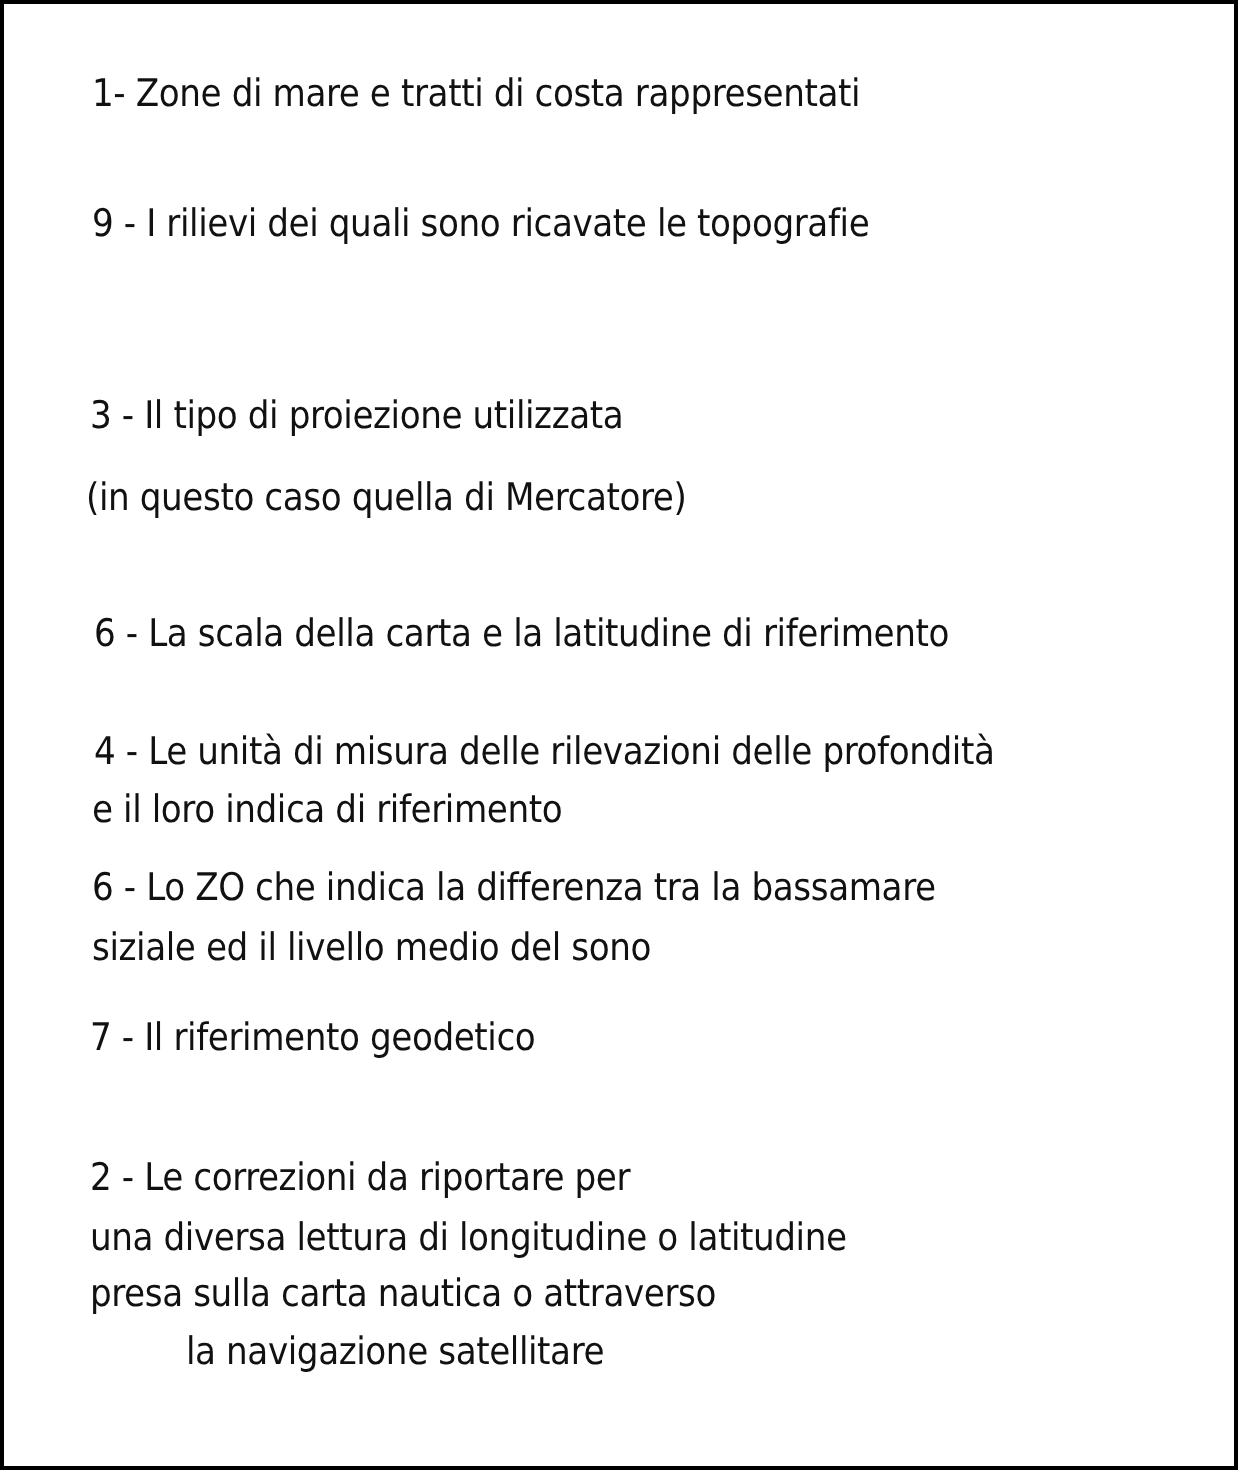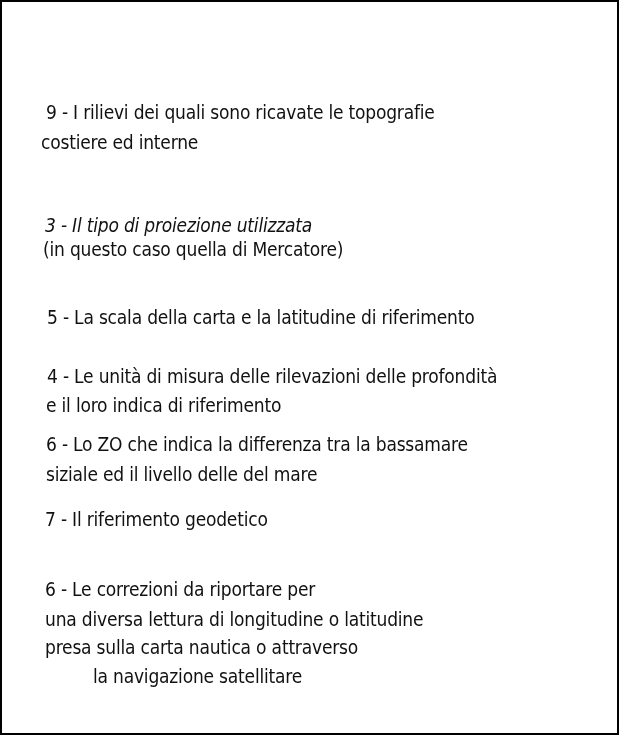--- a/index.html
+++ b/index.html
@@ -3,34 +3,34 @@
 <meta charset="utf-8">
 <style>
   html, body { margin:0; padding:0; background:#fff; }
   .page { position:relative; width:615px; height:731px; border:2px solid #000; background:#fff; overflow:hidden; }
   .line { position:absolute; font-family:"DejaVu Sans Condensed","Liberation Sans", sans-serif; font-size:19px; color:#111; white-space:nowrap; line-height:24px; letter-spacing:-0.2px; }
 </style>
 </head>
 <body>
 
 <div class="page">
+  <div class="line" style="left:44px;top:33px;">1- Zone di mare e tratti di costa rappresentati</div>
 
   <div class="line" style="left:44px;top:98px;">9 - I rilievi dei quali sono ricavate le topografie</div>
-  <div class="line" style="left:39px;top:128px;">costiere ed interne</div>
 
-  <div class="line" style="left:43px;top:211px;font-style:italic;">3 - Il tipo di proiezione utilizzata</div>
+  <div class="line" style="left:43px;top:194px;">3 - Il tipo di proiezione utilizzata</div>
   <div class="line" style="left:41px;top:235px;">(in questo caso quella di Mercatore)</div>
 
-  <div class="line" style="left:45px;top:303px;">5 - La scala della carta e la latitudine di riferimento</div>
+  <div class="line" style="left:45px;top:303px;">6 - La scala della carta e la latitudine di riferimento</div>
 
   <div class="line" style="left:45px;top:362px;">4 - Le unità di misura delle rilevazioni delle profondità</div>
   <div class="line" style="left:44px;top:391px;">e il loro indica di riferimento</div>
 
   <div class="line" style="left:44px;top:430px;text-align:right;">6 - Lo ZO  che indica la differenza tra la bassamare</div>
-  <div class="line" style="left:44px;top:460px;">siziale ed il livello delle del mare</div>
+  <div class="line" style="left:44px;top:460px;">siziale ed il livello medio del sono</div>
 
   <div class="line" style="left:43px;top:505px;">7 - Il riferimento geodetico</div>
 
-  <div class="line" style="left:43px;top:575px;">6 - Le correzioni da riportare per</div>
+  <div class="line" style="left:43px;top:575px;">2 - Le correzioni da riportare per</div>
   <div class="line" style="left:43px;top:633px;">presa sulla carta nautica o attraverso</div>
   <div class="line" style="left:43px;top:605px;">una diversa lettura di longitudine o latitudine</div>
   <div class="line" style="left:43px;top:662px;margin-left:48px;">la navigazione satellitare</div>
 </div>
 
 </body></html>

